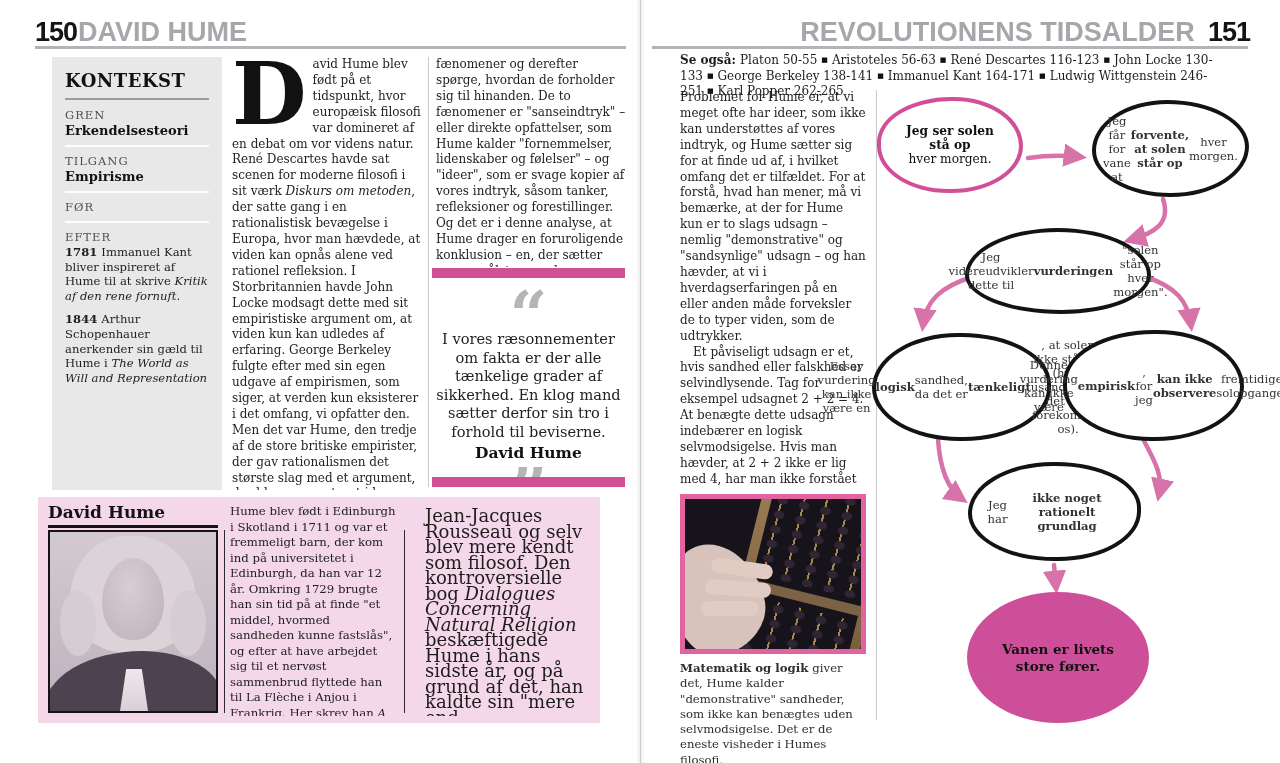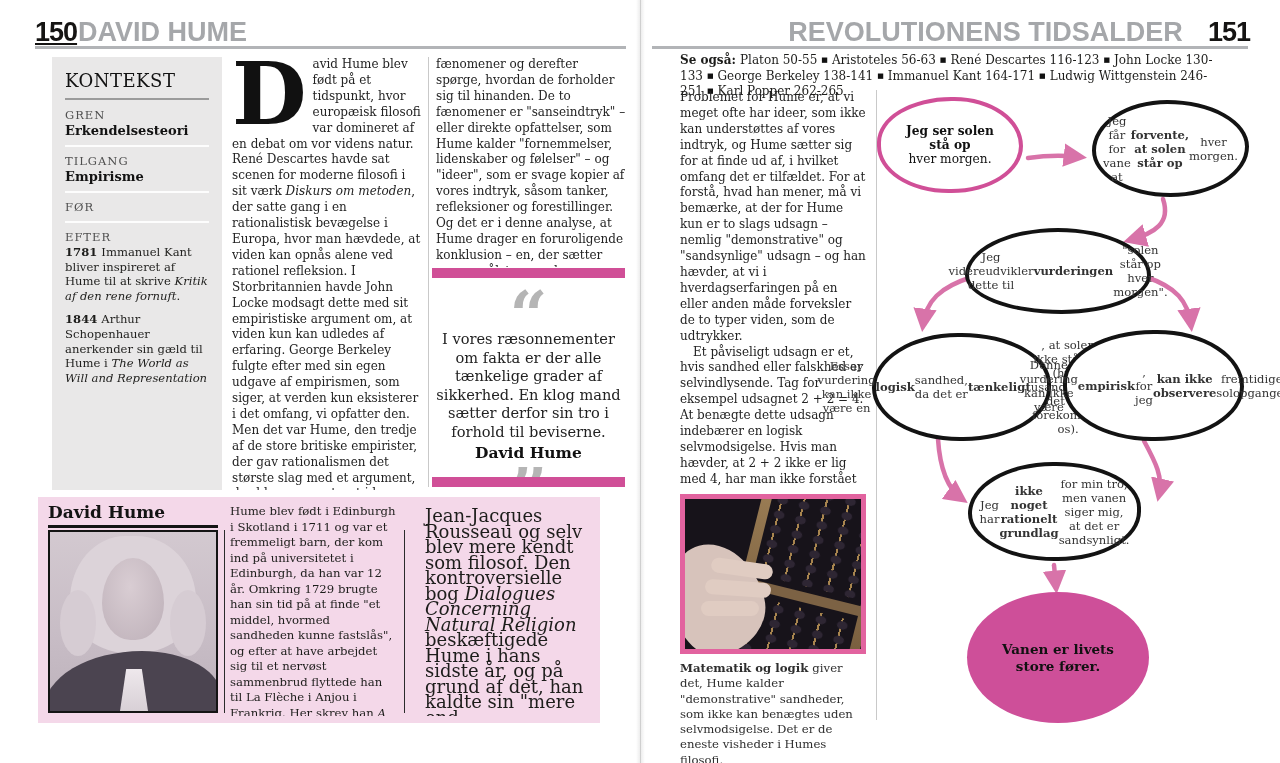--- a/index.html
+++ b/index.html
@@ -16,21 +16,21 @@
   .gutter-line{left:640px;top:0;width:1px;height:763px;background:#cfcfcf;}
 
   
   .hdr-num{font-family:"Liberation Sans",sans-serif;font-weight:bold;font-size:27px;color:#151413;letter-spacing:-1px;}
   .hdr-title{font-family:"Liberation Sans",sans-serif;font-weight:bold;font-size:27px;color:#a5a7aa;letter-spacing:0px;}
   .hdr-rule{height:3px;background:#b2b4b7;}
 
   
   .kontekst{left:52px;top:57px;width:170px;height:433px;background:#e9e8e8;box-sizing:border-box;
             padding:13px 13px;overflow:hidden;}
-  .k-title{font-weight:normal;font-size:18px;letter-spacing:0.5px;color:#121212;margin-bottom:7px;}
+  .k-title{font-weight:bold;font-size:18px;letter-spacing:0.5px;color:#121212;margin-bottom:7px;}
   .k-sep{height:2px;background:#fdfdfd;margin:7px 0;}
   .k-sep.dark{background:#9b9b9b;margin:0 0 8px 0;}
   .k-label{font-size:11.5px;color:#4f4f4f;letter-spacing:1px;margin:2px 0 1px 0;}
   .k-value{font-size:13px;font-weight:bold;color:#121212;margin-bottom:4px;}
   .k-entry{font-size:11.6px;line-height:14.6px;margin:0 0 9px 0;}
 
   
   .bodytext{font-size:12px;line-height:15.9px;color:#232323;}
   .col1{left:232px;top:57px;width:192px;height:433px;overflow:hidden;}
   .col1 p,.col2 p{margin:0;}
@@ -114,21 +114,21 @@
   .n6{left:98px;top:377px;width:173px;height:99px;border-radius:50% 50% 49% 51%/53% 47% 51% 49%;}
   .conclusion{position:absolute;left:97px;top:507px;width:182px;height:131px;background:#ce4f99;
         border-radius:50%;display:flex;align-items:center;justify-content:flex-end;text-align:center;
         font-size:13.5px;line-height:17px;color:#111;padding:0 26px;box-sizing:border-box;}
 </style>
 </head>
 <body>
 
 <div class="spread">
 
-  <div class="abs hdr-num" style="left:35px;top:17px;text-decoration:underline;">150</div>
+  <div class="abs hdr-num" style="left:35px;top:17px;">150</div>
   <div class="abs hdr-title" style="left:78px;top:17px;">DAVID HUME</div>
   <div class="abs hdr-rule" style="left:35px;top:46px;width:591px;"></div>
 
   <div class="abs kontekst">
     <div class="k-title">KONTEKST</div>
     <div class="k-sep dark"></div>
     <div class="k-label">GREN</div>
     <div class="k-value">Erkendelsesteori</div>
     <div class="k-sep"></div>
     <div class="k-label">TILGANG</div>
@@ -179,21 +179,21 @@
       <div class="works-title">Hovedværker</div>
 
     </div>
   </div>
 
   <div class="abs gutter"></div>
   <div class="abs gutter-line"></div>
 
   <div class="abs" style="left:650px;top:17px;width:600px;text-align:right;">
     <span class="hdr-title">REVOLUTIONENS TIDSALDER</span>
-    <span class="hdr-num" style="margin-left:20px;">151</span>
+    <span class="hdr-num" style="margin-left:8px;">151</span>
   </div>
   <div class="abs hdr-rule" style="left:652px;top:46px;width:596px;"></div>
 
   <div class="abs see-also"><span class="b">Se også: </span><span>Platon 50-55</span><span class="sq">■</span><span>Aristoteles 56-63</span><span class="sq">■</span><span>René Descartes 116-123</span><span class="sq">■</span><span>John Locke 130-133</span><span class="sq">■</span><span>George Berkeley 138-141</span><span class="sq">■</span><span>Immanuel Kant 164-171</span><span class="sq">■</span><span>Ludwig Wittgenstein 246-251</span><span class="sq">■</span><span>Karl Popper 262-265</span></div>
 
   <div class="abs article bodytext">
     <p><span>Problemet for Hume er, at vi meget ofte har ideer, som ikke kan understøttes af vores indtryk, og Hume sætter sig for at finde ud af, i hvilket omfang det er tilfældet. For at forstå, hvad han mener, må vi bemærke, at der for Hume kun er to slags udsagn – nemlig "demonstrative" og "sandsynlige" udsagn – og han hævder, at vi i hverdagserfaringen på en eller anden måde forveksler de to typer viden, som de udtrykker.</span></p>
     <p class="p2"><span>Et påviseligt udsagn er et, hvis sandhed eller falskhed er selvindlysende. Tag for eksempel udsagnet 2 + 2 = 4. At benægte dette udsagn indebærer en logisk selvmodsigelse. Hvis man hævder, at 2 + 2 ikke er lig med 4, har man ikke forstået betydningen af udtrykkene "2" eller "4" (eller "+" eller "="). Påviselige udsagn i logik, matematik og deduktiv tænkning kendes på, at de er sande eller falske </span></p>
   </div>
 
@@ -255,20 +255,19 @@
     <div class="node n5">
         <span>Denne vurdering kan ikke være </span>
         <span class="b">empirisk</span>
         <span>, for jeg </span>
         <span class="b">kan ikke observere </span>
         <span>fremtidige solopgange.</span>
       </div>
     <div class="node n6">
         <span>Jeg har </span>
         <span class="b">ikke noget rationelt grundlag </span>
-        <span>for min tro, men vanen siger mig, at det er sandsynligt.</span>
       </div>
     <div class="conclusion">
         <span class="b">Vanen er livets store fører.</span>
       </div>
   </div>
 
 </div>
 
 </body></html>

